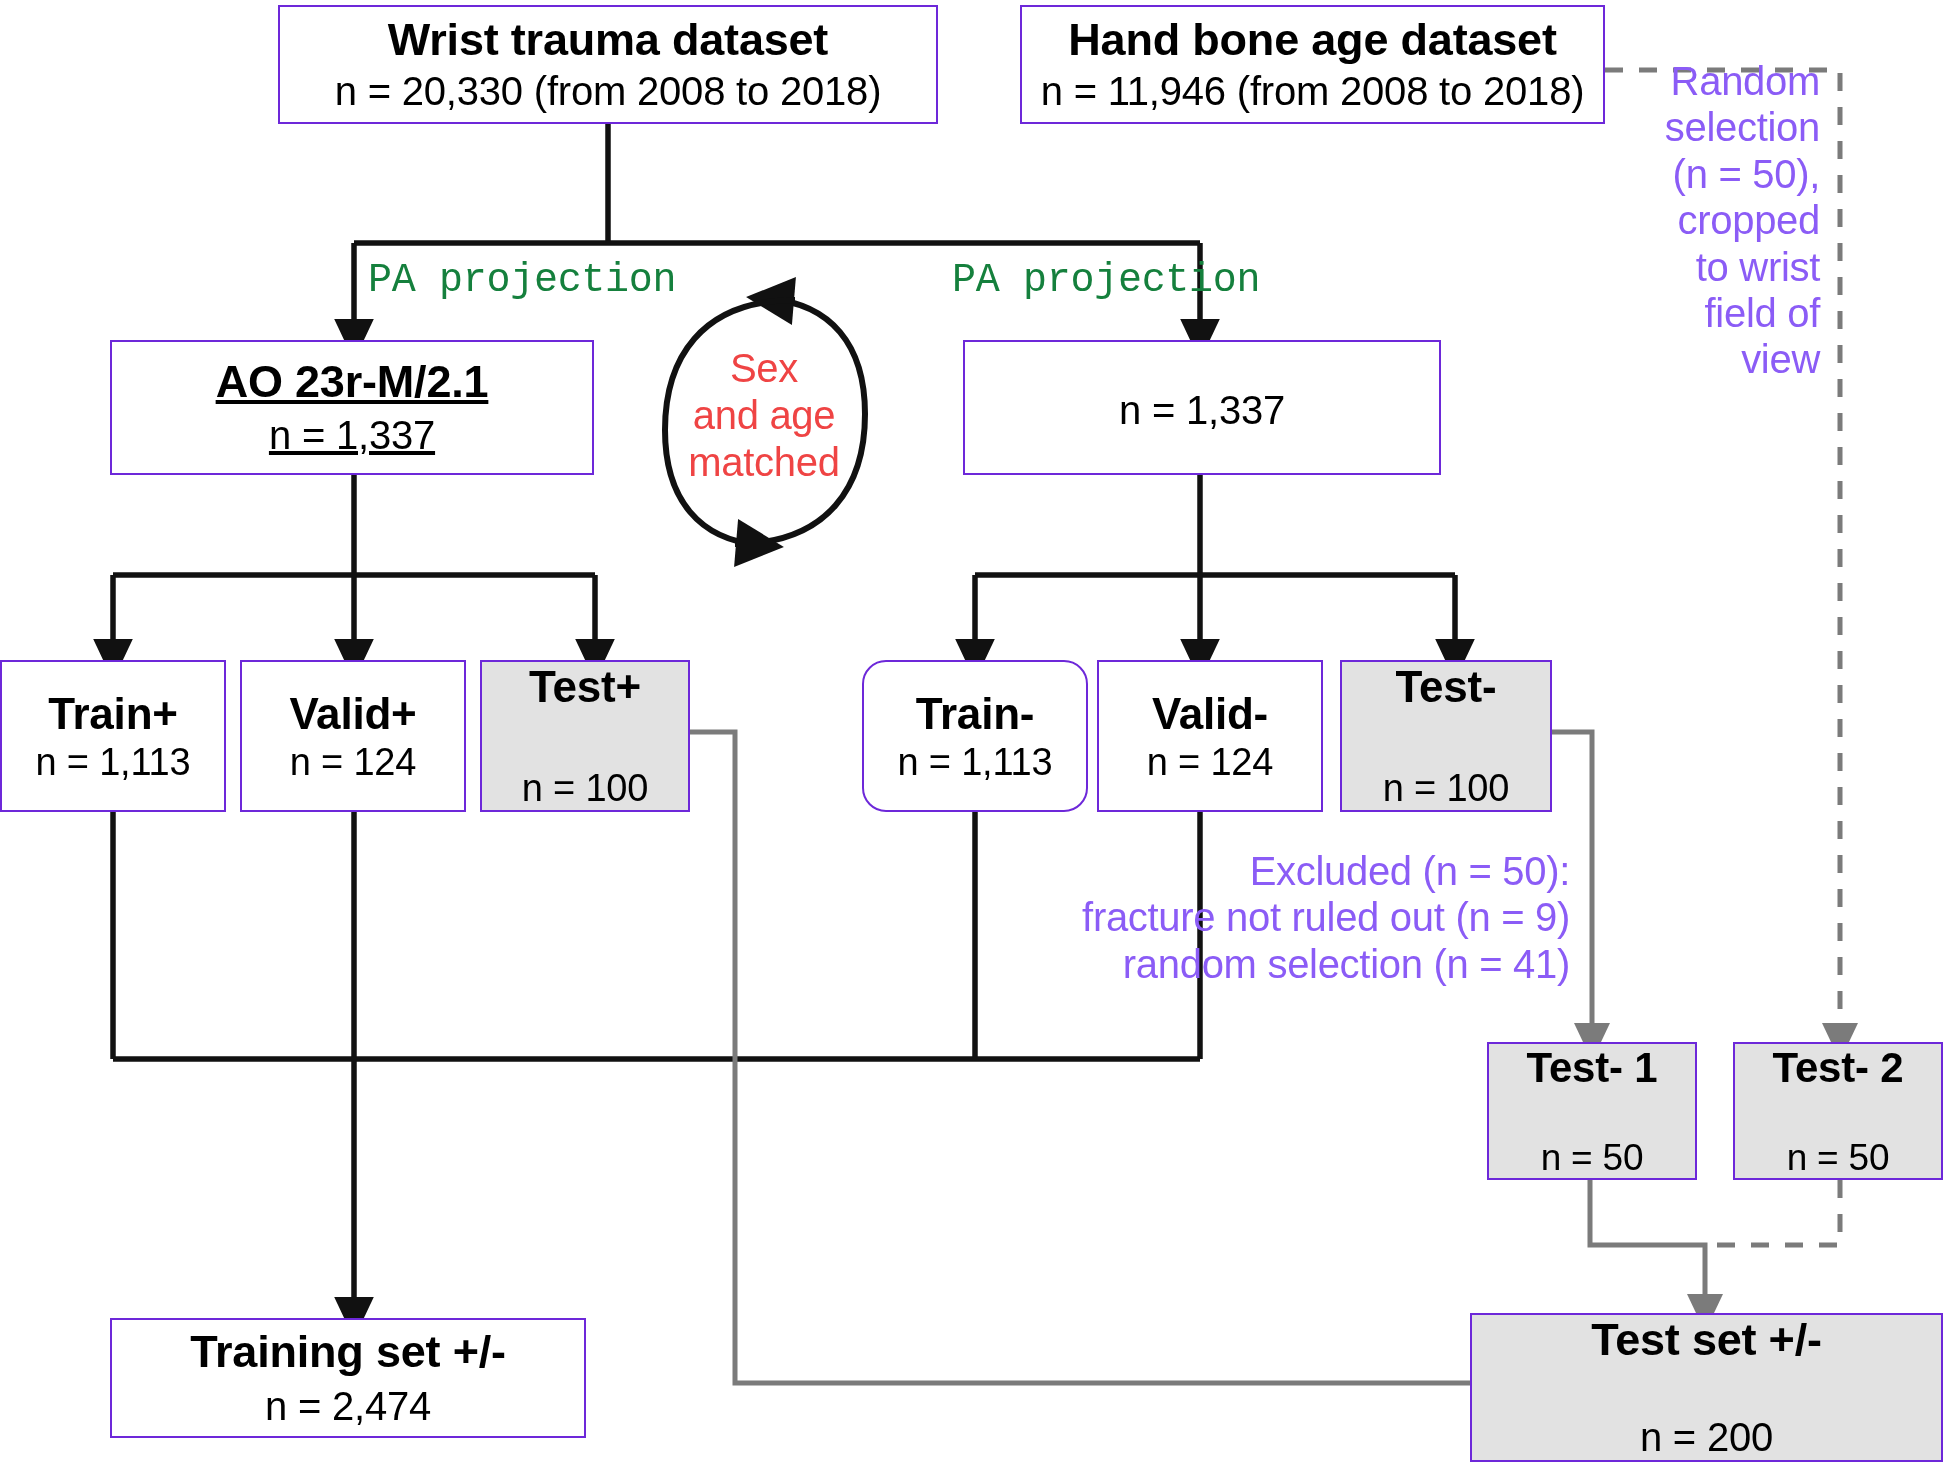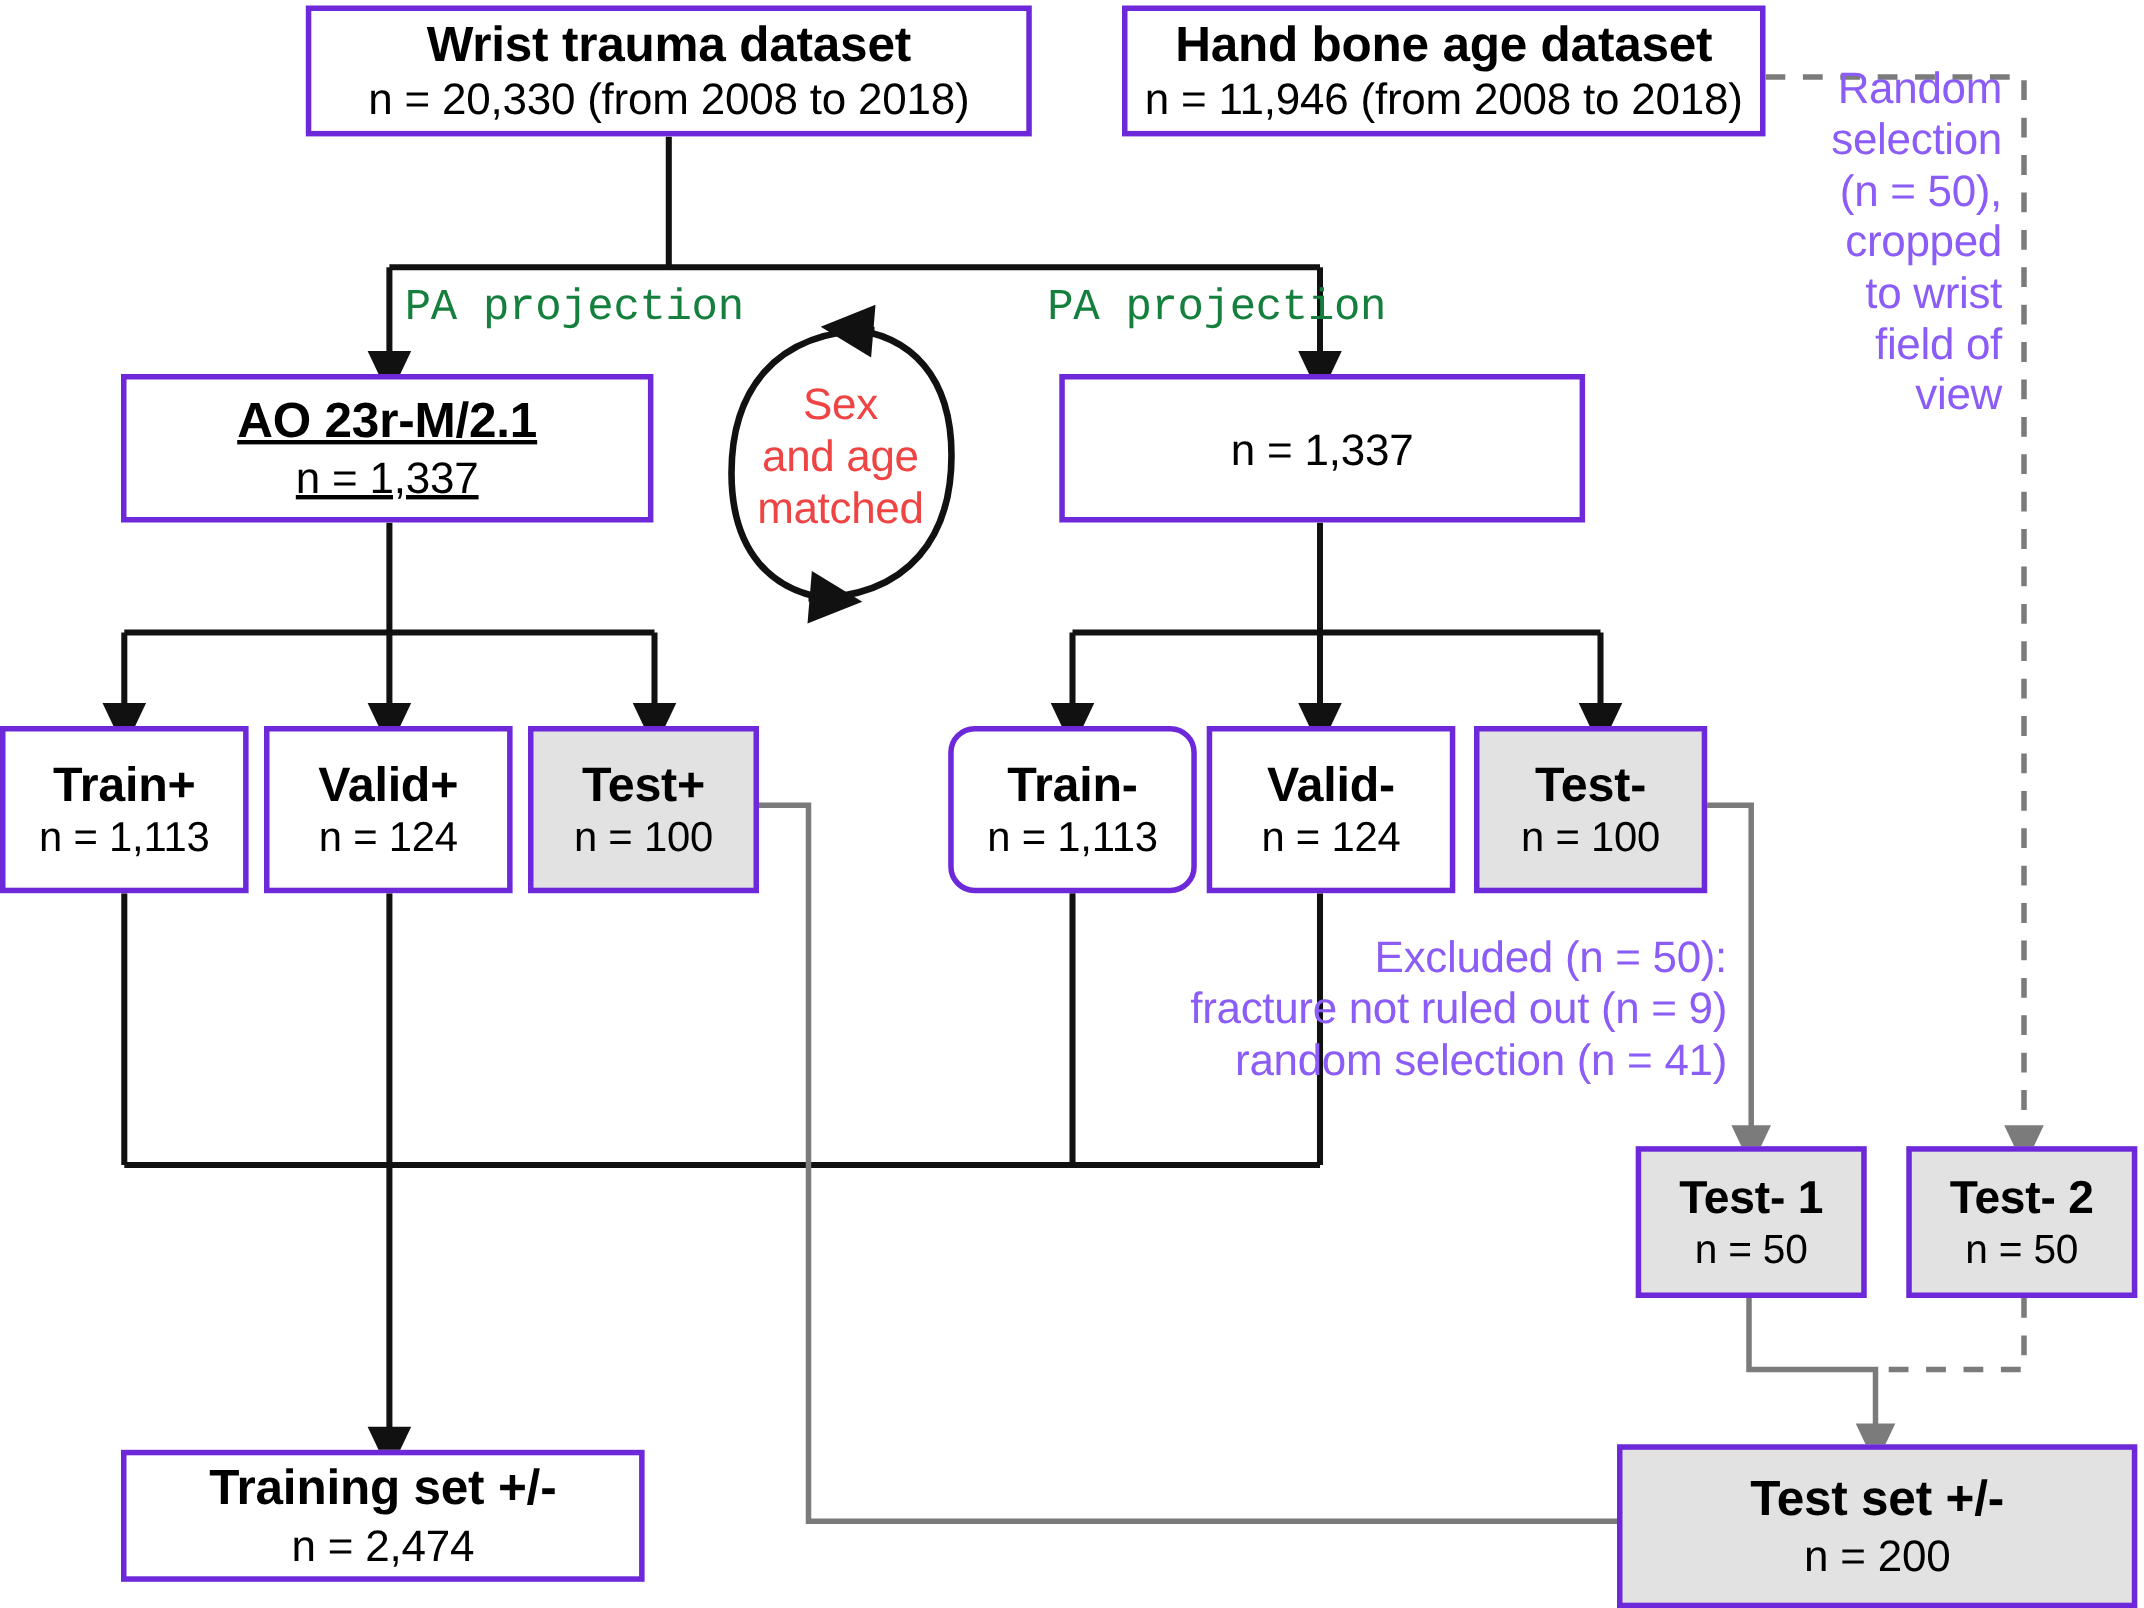--- a/index.html
+++ b/index.html
@@ -19,31 +19,31 @@
   svg.wires{
     position:absolute;
     left:0; top:0;
     width:1949px;
     height:1462px;
     pointer-events:none;
   }
   .node{
     position:absolute;
     box-sizing:border-box;
-    border:5px solid #6d28d9;
+    border:2px solid #6d28d9;
     background:#ffffff;
     display:flex;
     flex-direction:column;
     align-items:center;
     justify-content:center;
     text-align:center;
     line-height:1.12;
     z-index:3;
   }
-  .node.shaded{ background:#e2e2e2; }
+  .node.shaded{ background:#e2e2e2;justify-content:space-between; }
   .node .ttl{
     font-weight:bold;
     letter-spacing:-0.2px;
   }
   .node .sub{
     font-weight:normal;
     letter-spacing:-0.2px;
   }
   
   .big .ttl{ font-size:45px; }

